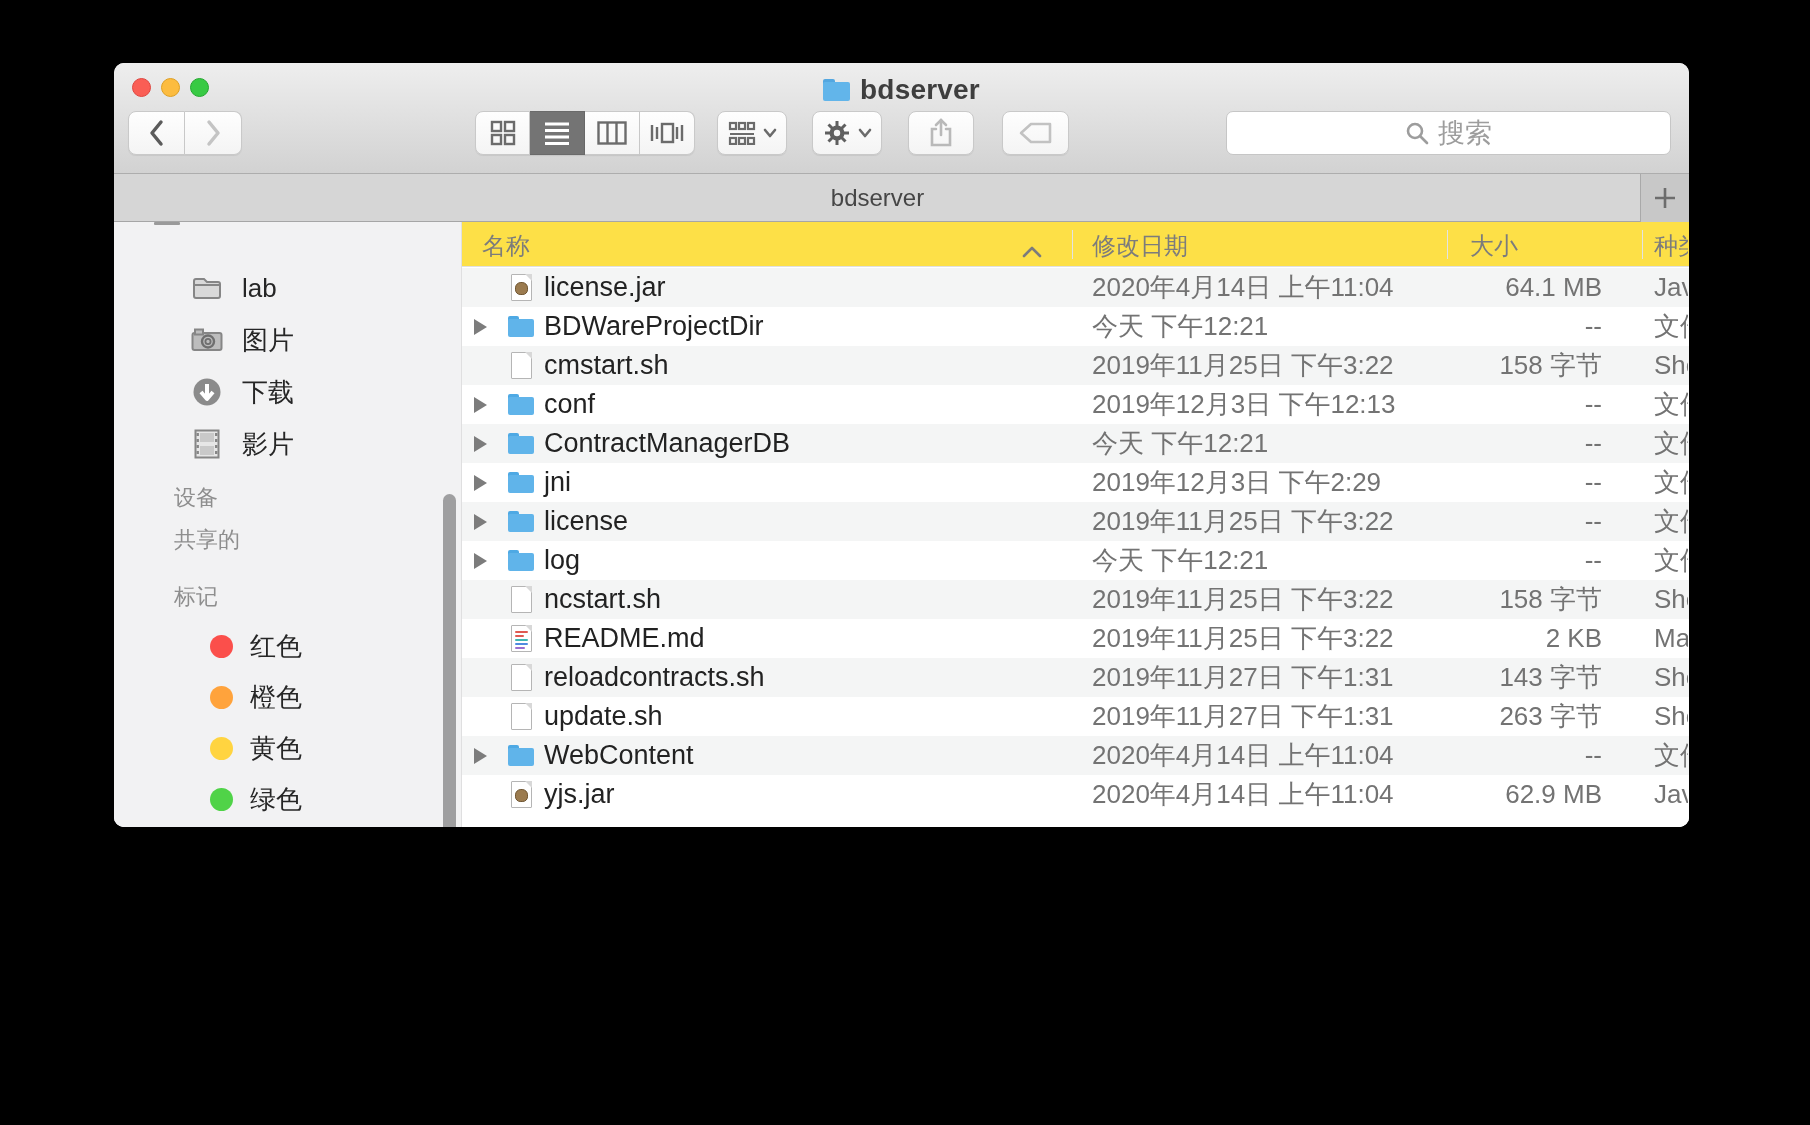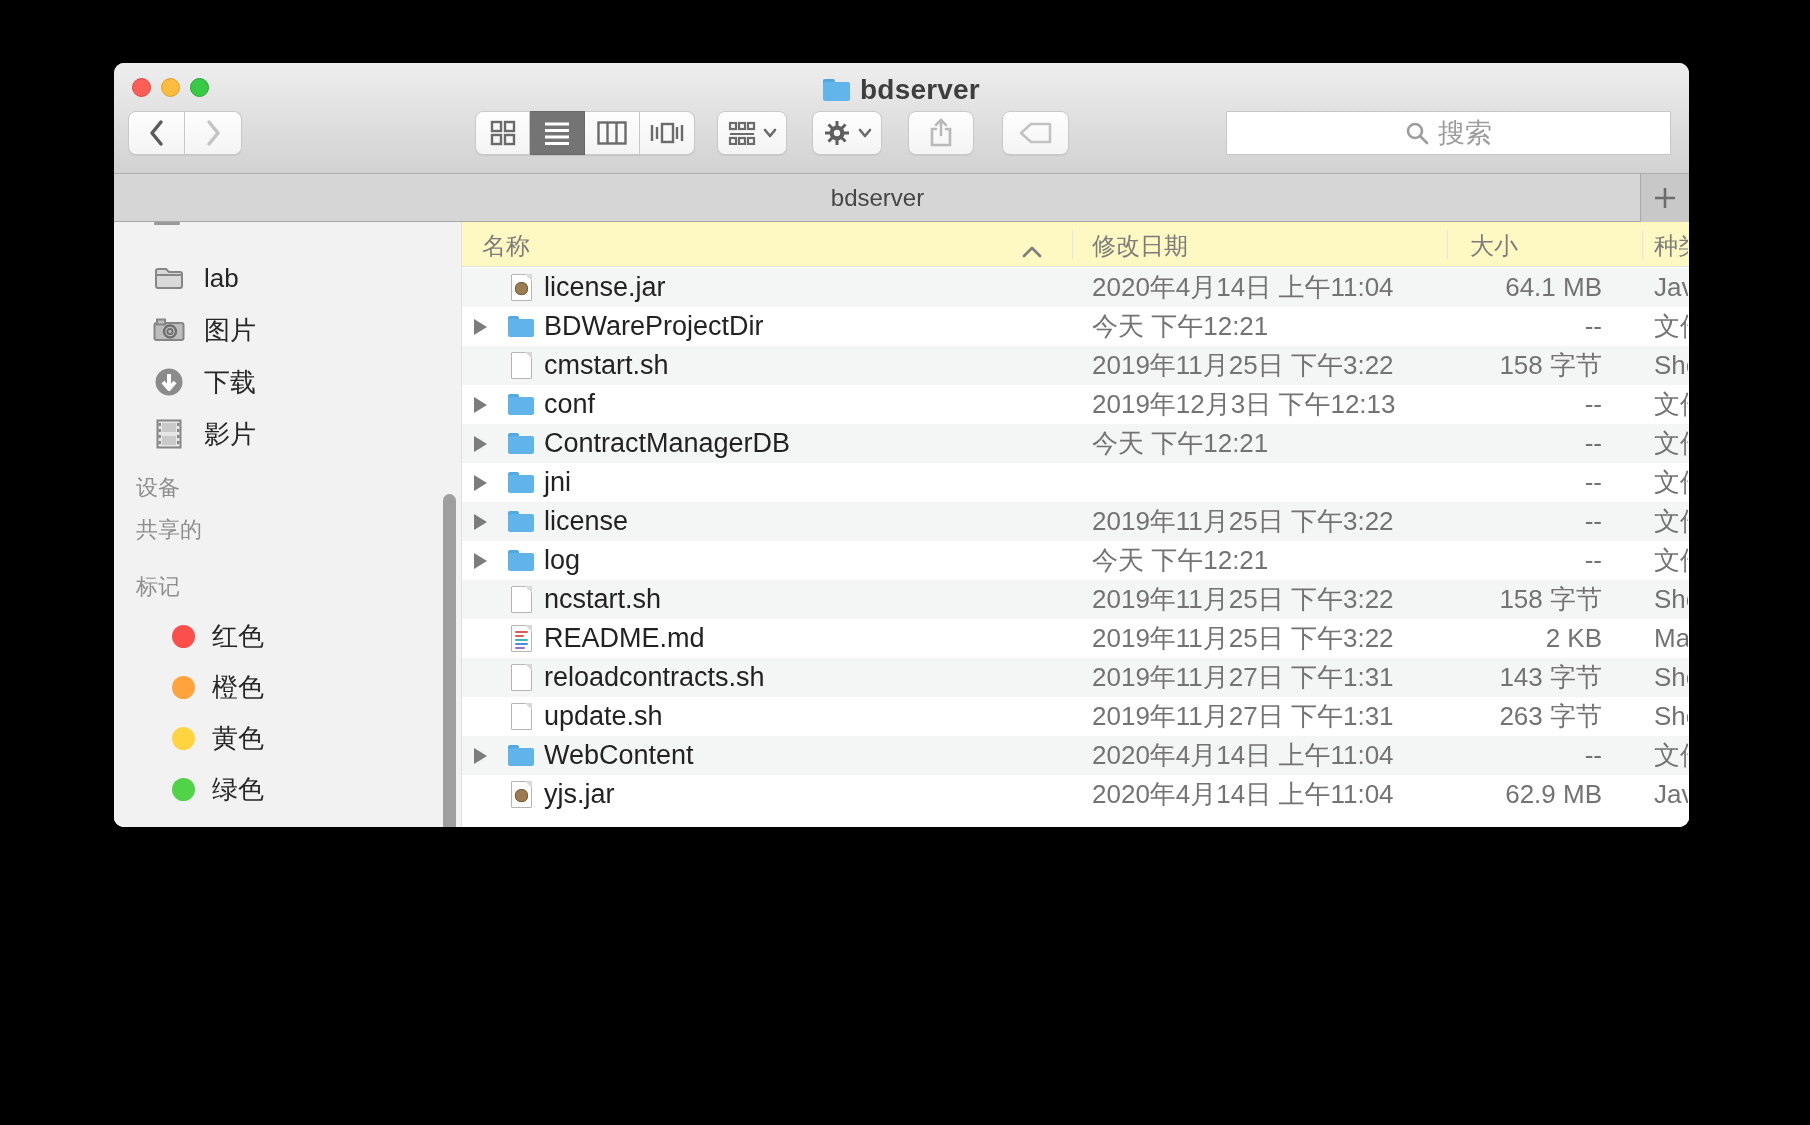--- a/index.html
+++ b/index.html
@@ -27,50 +27,50 @@
 
   .toolbar{position:absolute;left:0;top:48px;height:46px;width:100%;}
   .tbtn{position:absolute;top:0;height:44px;background:linear-gradient(#fefefe,#f4f4f4);
     border:1px solid #c9c9c9;border-radius:8px;box-shadow:0 1px 1px rgba(0,0,0,.07);
     display:flex;align-items:center;justify-content:center;}
   .seg{border-radius:0;border-left:none;}
   .seg.first{border-radius:8px 0 0 8px;border-left:1px solid #c9c9c9;}
   .seg.last{border-radius:0 8px 8px 0;}
   .seg.sel{background:#747474;border-color:#6a6a6a;}
   .search{position:absolute;left:1112px;top:0;width:445px;height:44px;background:#fff;
-    border:1px solid #c6c6c6;border-radius:1px;display:flex;align-items:center;justify-content:center;
+    border:1px solid #c6c6c6;border-radius:7px;display:flex;align-items:center;justify-content:center;
     gap:9px;color:#9d9d9d;font-size:27px;}
 
   
   .tabbar{position:relative;height:48px;background:#d6d6d6;border-bottom:1px solid #a6a6a6;}
   .tab-title{position:absolute;left:0;right:48px;top:0;height:48px;display:flex;align-items:center;
     justify-content:center;font-size:24px;color:#464646;}
   .tab-plus{position:absolute;right:0;top:0;width:49px;height:48px;background:#c8c8c8;
     border-left:1px solid #a9a9a9;display:flex;align-items:center;justify-content:center;}
 
   
   .content{position:relative;display:flex;height:738px;background:#fff;}
 
   
   .sidebar{position:relative;width:348px;height:100%;background:#f2f2f3;
     border-right:1px solid rgba(0,0,0,.08);overflow:hidden;flex:none;}
   .sb-sliver{position:absolute;left:40px;top:0;width:26px;height:3px;background:#9a9a9a;border-radius:1px;}
   .sb-scroll{position:absolute;right:5px;top:272px;width:13px;height:367px;border-radius:7px;
     background:rgba(0,0,0,.34);}
-  .sb-pad{padding-top:30px;}
+  .sb-pad{padding-top:40px;margin-left:38px;}
   .sb-item{display:flex;align-items:center;height:52px;padding-left:38px;gap:18px;}
   .sb-item .lbl{font-size:26px;color:#262626;}
   .sb-head{height:28px;display:flex;align-items:center;padding-left:22px;font-size:22px;color:#8e8e8e;font-family:Liberation Serif, serif;}
   .sb-tags .sb-item{height:51px;padding-left:58px;gap:17px;}
   .tagdot{width:23px;height:23px;border-radius:50%;flex:none;}
   .sb-ico{width:34px;height:34px;flex:none;display:flex;align-items:center;justify-content:center;}
 
   
   .list{position:relative;flex:1;height:100%;background:#fff;overflow:hidden;}
-  .lhead{position:relative;height:45px;border-bottom:1px solid #e0e0e0;background:#fef9c3;
+  .lhead{position:relative;height:45px;border-bottom:1px solid #e0e0e0;background:#fde047;
     font-size:24px;color:#7c7c7c;}
   .lhead .h-name{position:absolute;left:20px;top:8px;}
   .lhead .h-sort{position:absolute;left:560px;top:14px;}
   .lhead .h-date{position:absolute;left:630px;top:8px;}
   .lhead .h-size{position:absolute;left:1008px;top:8px;}
   .lhead .h-kind{position:absolute;left:1192px;top:8px;width:34px;overflow:hidden;white-space:nowrap;}
   .vsep{position:absolute;top:8px;width:1px;height:29px;background:#e3e3e3;}
   .rows{position:absolute;left:0;top:46px;right:0;}
   .row{position:relative;height:39px;font-size:27px;color:#222;}
   .row.alt{background:#f4f5f5;}
@@ -414,20 +414,21 @@
     <span class="cell-exp">
               <span class="tri"></span>
             </span>
     <span class="cell-ico">
               <span class="fi-folder">
                 <span class="t"></span>
                 <span class="b"></span>
               </span>
             </span>
     <span class="cell-name">jni</span>
+    <span class="cell-date">2019年12月3日 下午2:29</span>
     <span class="cell-size">--</span>
     <span class="cell-kind">文件夹</span>
   </div>
           <div class="row alt">
     <span class="cell-exp">
               <span class="tri"></span>
             </span>
     <span class="cell-ico">
               <span class="fi-folder">
                 <span class="t"></span>

